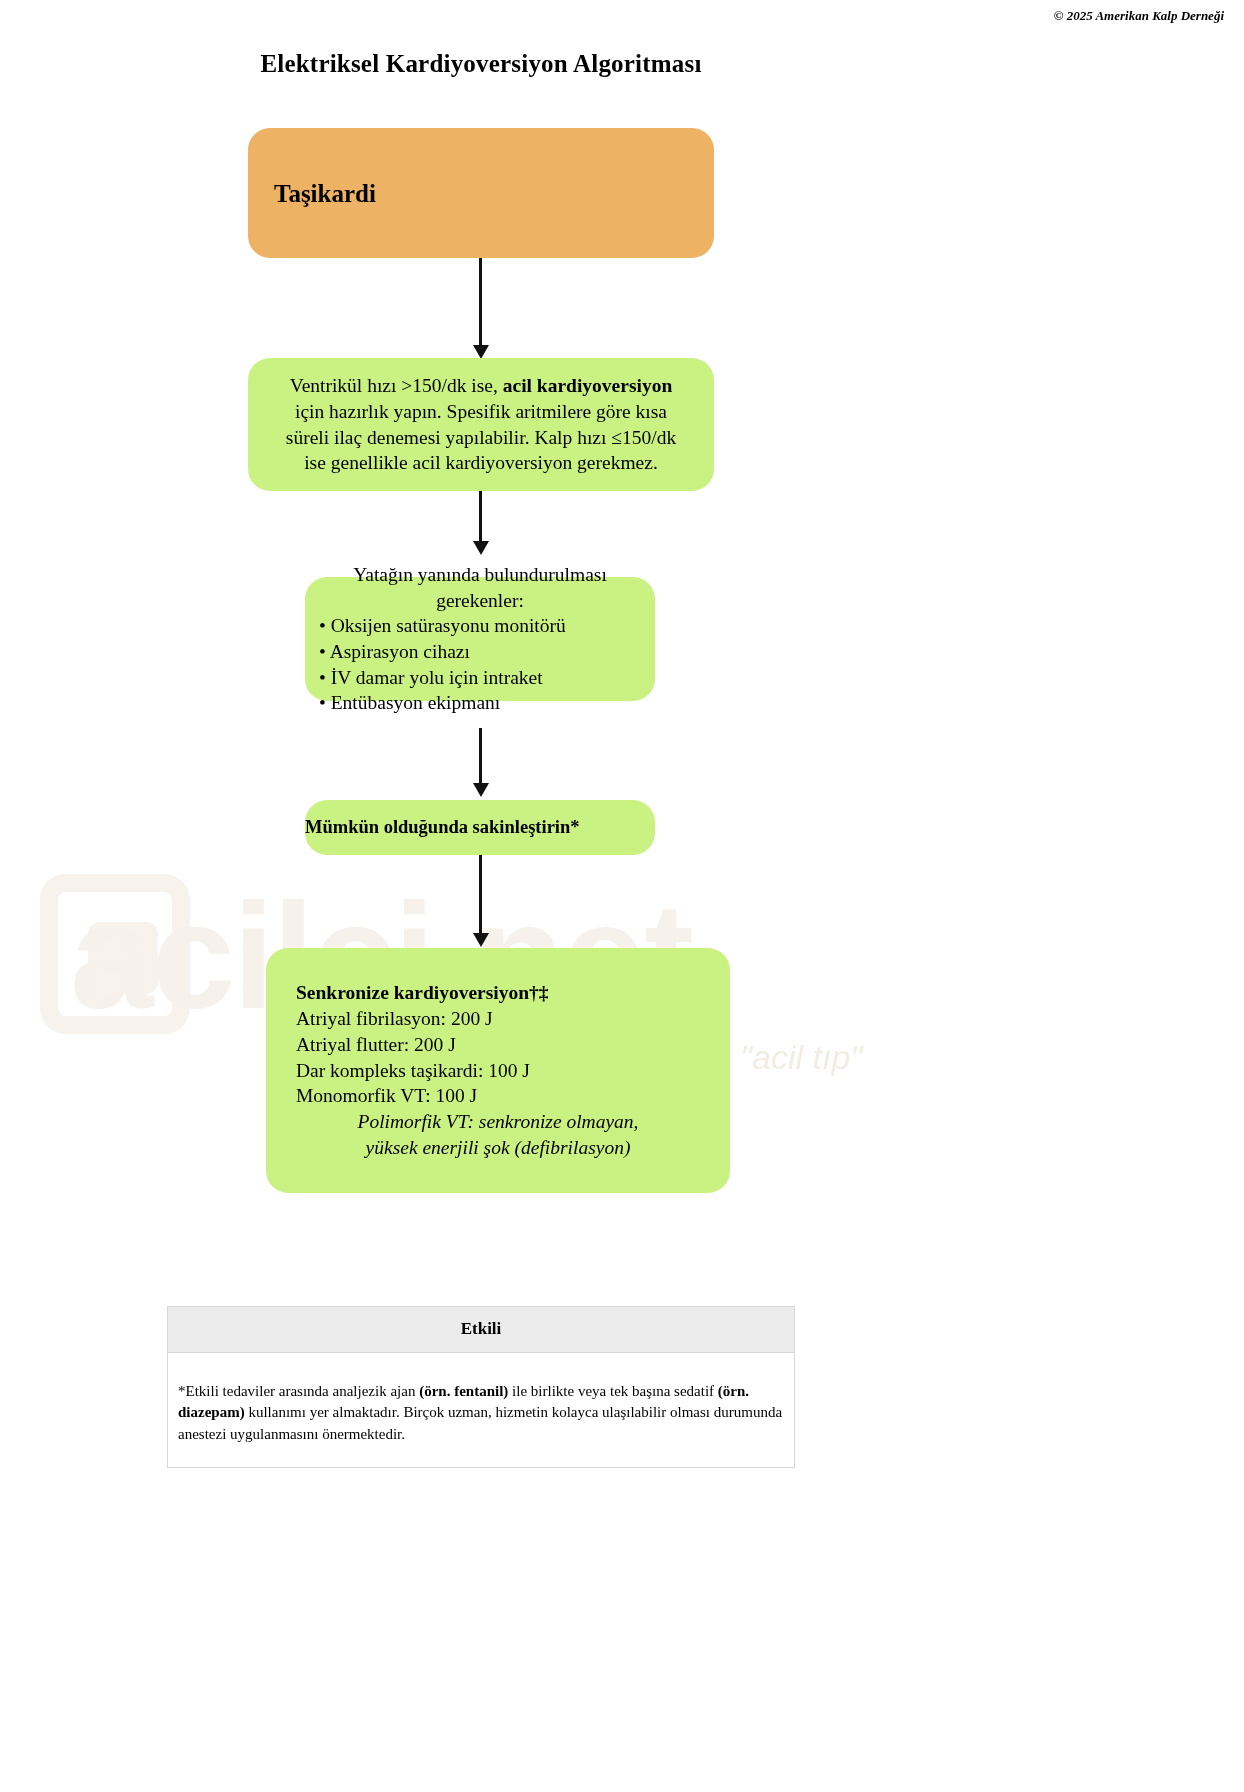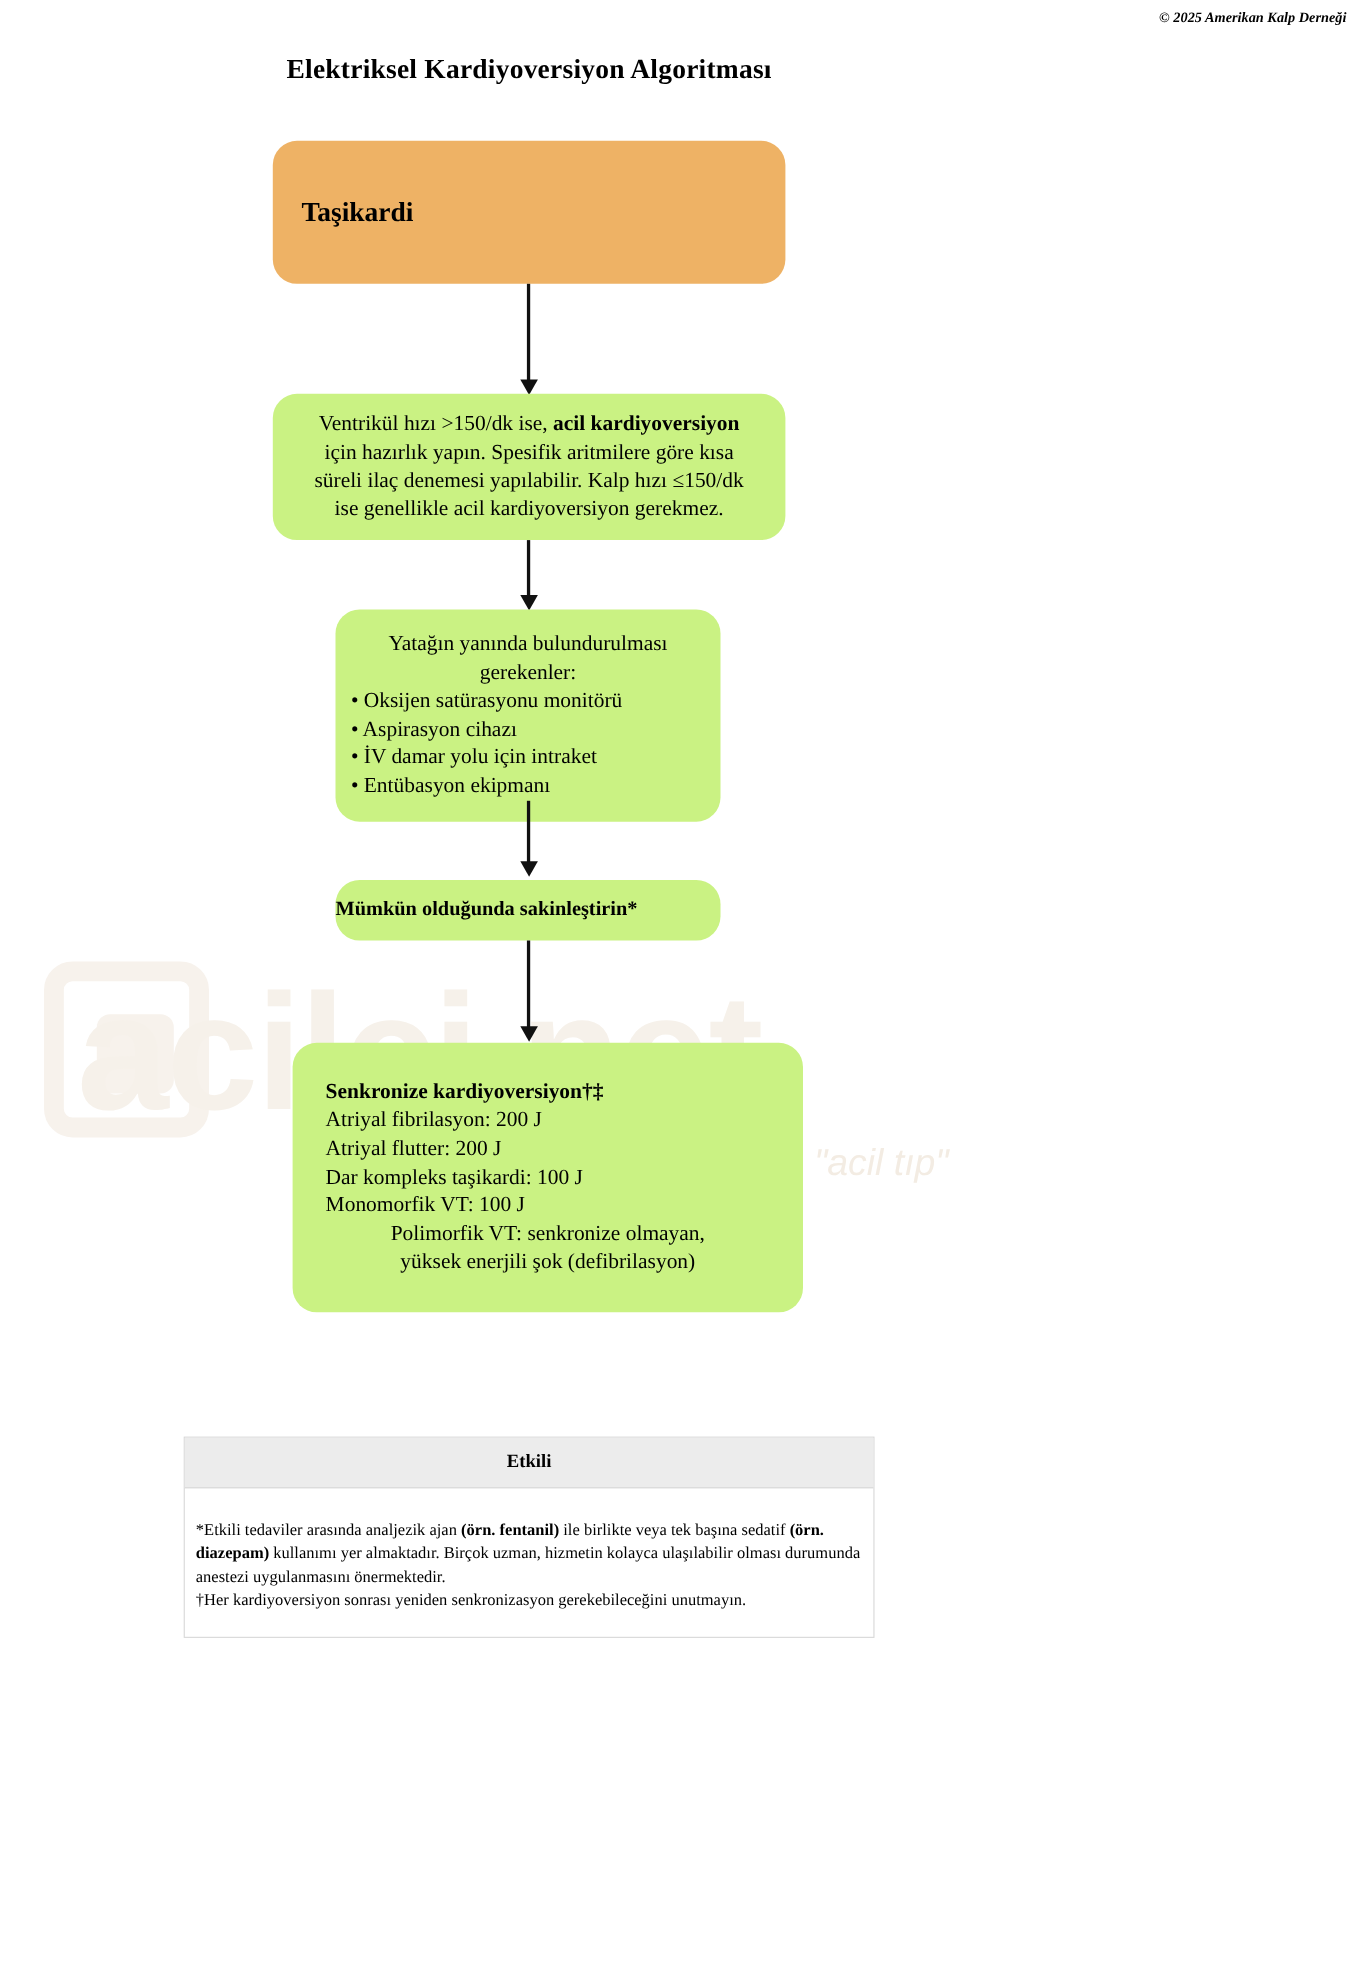--- a/index.html
+++ b/index.html
@@ -166,21 +166,21 @@
   <div class="arrow" style="left:479px; top:258px; height:88px;"></div>
 
   <div class="node node-green" style="left:248px; top:358px; width:466px; height:133px; font-size:19.5px; padding:0 34px;">
     <div>
       <span>Ventrikül hızı &gt;150/dk ise, </span><b>acil kardiyoversiyon</b><span> için hazırlık yapın. Spesifik aritmilere göre kısa süreli ilaç denemesi yapılabilir. Kalp hızı ≤150/dk ise genellikle acil kardiyoversiyon gerekmez.</span>
     </div>
   </div>
 
   <div class="arrow" style="left:479px; top:491px; height:51px;"></div>
 
-  <div class="node node-green" style="left:305px; top:554px; width:350px; height:193px; font-size:19.5px; padding:0 14px;">
+  <div class="node node-green" style="left:305px; top:577px; width:350px; height:124px; font-size:19.5px; padding:0 14px;">
     <div>Yatağın yanında bulundurulması gerekenler:</div>
     <div>• Oksijen satürasyonu monitörü</div>
     <div>• Aspirasyon cihazı</div>
     <div>• İV damar yolu için intraket</div>
     <div>• Entübasyon ekipmanı</div>
   </div>
 
   <div class="arrow" style="left:479px; top:728px; height:56px;"></div>
 
   <div class="node node-green" style="left:305px; top:800px; width:350px; height:55px; font-size:18.5px; font-weight:700;">
@@ -188,24 +188,23 @@
   </div>
 
   <div class="arrow" style="left:479px; top:855px; height:79px;"></div>
 
   <div class="node node-green" style="left:250px; top:948px; width:464px; height:245px; font-size:19.5px; padding:0 30px;margin-left:16px;">
     <div class="ttl">Senkronize kardiyoversiyon†‡</div>
     <div>Atriyal fibrilasyon: 200 J</div>
     <div>Atriyal flutter: 200 J</div>
     <div>Dar kompleks taşikardi: 100 J</div>
     <div>Monomorfik VT: 100 J</div>
-    <div style="padding:0 36px;">Polimorfik VT: senkronize olmayan, yüksek enerjili şok (defibrilasyon)</div>
+    <div style="padding:0 36px;font-style:italic;">Polimorfik VT: senkronize olmayan, yüksek enerjili şok (defibrilasyon)</div>
   </div>
 
   <div id="notes">
     <div id="notes-header">Etkili</div>
     <div id="notes-body">
       <p><span>*Etkili tedaviler arasında analjezik ajan </span><b>(örn. fentanil)</b><span> ile birlikte veya tek başına sedatif </span><b>(örn. diazepam)</b><span> kullanımı yer almaktadır. Birçok uzman, hizmetin kolayca ulaşılabilir olması durumunda anestezi uygulanmasını önermektedir.</span></p>
-      <p>†Her kardiyoversiyon sonrası yeniden senkronizasyon gerekebileceğini unutmayın.</p>
     </div>
   </div>
 
 </div>
 
 </body></html>

